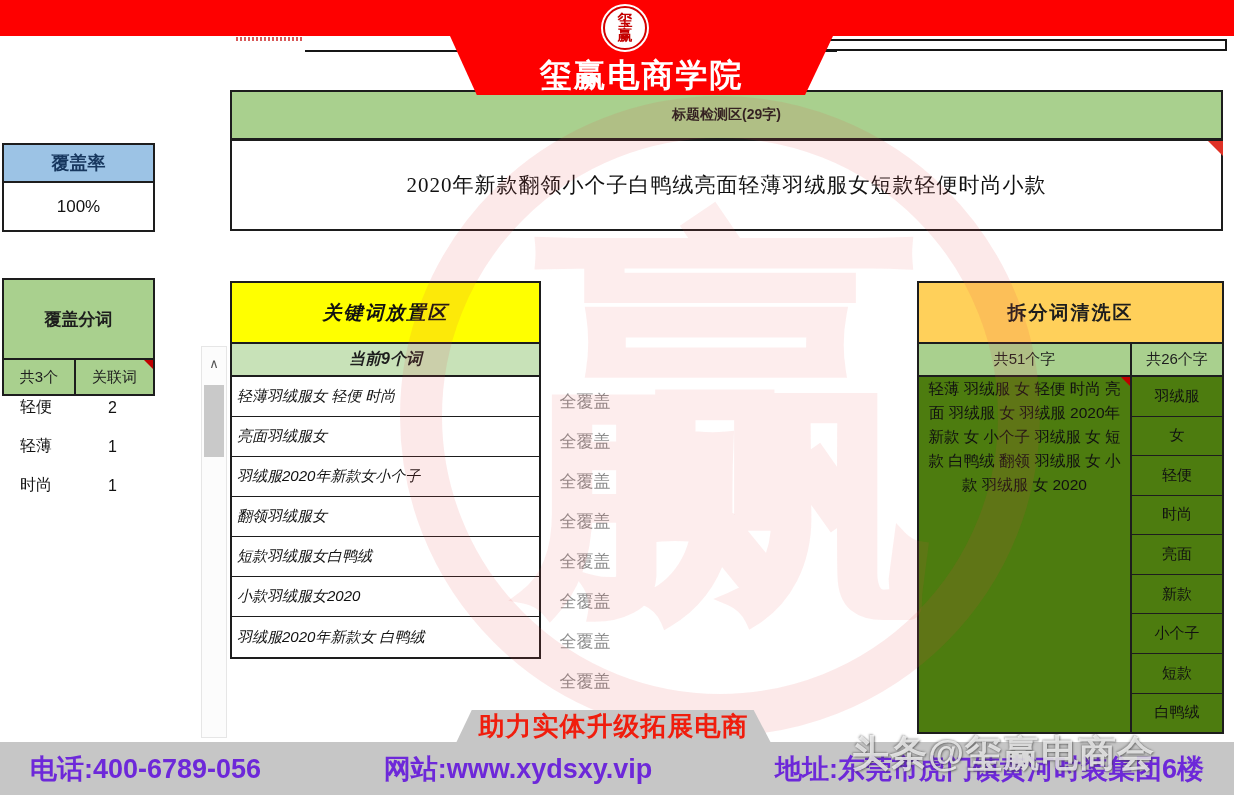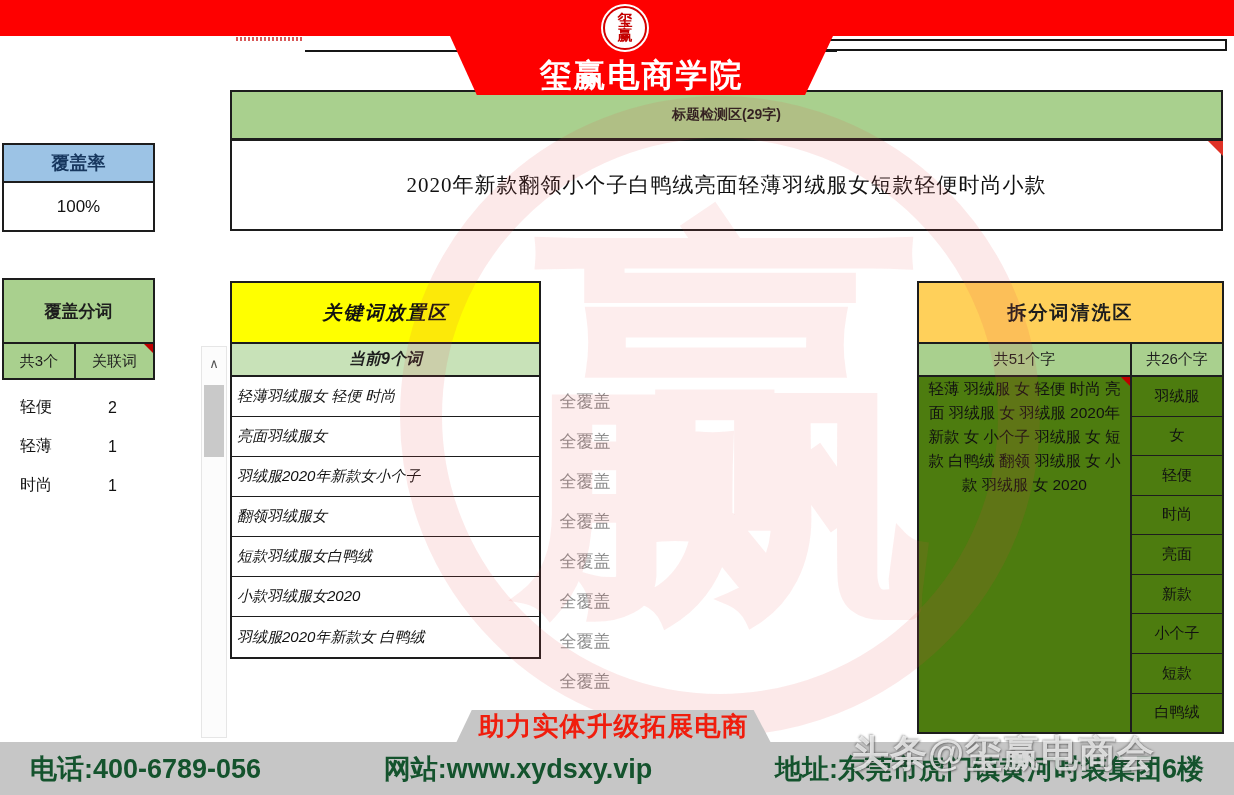--- a/index.html
+++ b/index.html
@@ -39,21 +39,21 @@
                   border-top:15px solid #e03226; border-left:15px solid transparent; }
 
   
   .cov-box { position:absolute; left:2px; top:143px; width:153px; border:2px solid #1d1d1d; z-index:3; background:#fff; }
   .cov-head { height:38px; background:#9cc3e5; display:flex; align-items:center; justify-content:center;
               font-size:18px; font-weight:bold; color:#17375e; border-bottom:2px solid #1d1d1d; }
   .cov-val { height:47px; display:flex; align-items:center; justify-content:center; font-size:17px; color:#111; }
 
   
   .cw-box { position:absolute; left:2px; top:278px; width:153px; border:2px solid #1d1d1d; z-index:3; background:#a9d08e; }
-  .cw-head { height:62px; display:flex; align-items:center; justify-content:center; font-size:17px; font-weight:bold; color:#1d1d1d; }
+  .cw-head { height:78px; display:flex; align-items:center; justify-content:center; font-size:17px; font-weight:bold; color:#1d1d1d; }
   .cw-row { display:flex; height:36px; border-top:2px solid #1d1d1d; }
   .cw-c1 { width:72px; border-right:2px solid #1d1d1d; display:flex; align-items:center; justify-content:center; font-size:15px; color:#1d1d1d; }
   .cw-c2 { flex:1; position:relative; display:flex; align-items:center; justify-content:center; font-size:15px; color:#1d1d1d; }
   .corner-tri { position:absolute; right:0; top:0; width:0; height:0; border-top:9px solid #c00000; border-left:9px solid transparent; }
   .cw-list { position:absolute; left:2px; top:388px; width:153px; z-index:3; }
   .cw-item { display:flex; height:39px; align-items:center; font-size:16px; color:#111; }
   .cw-word { margin-left:18px; width:58px; }
   .cw-num  { margin-left:30px; }
 
   
@@ -89,21 +89,21 @@
   .sp-cleancell { flex:1; display:flex; align-items:center; justify-content:center; font-size:15px; color:#111;
                   border-bottom:1.5px solid #1d1d1d; }
   .sp-cleancell:last-child { border-bottom:none; }
 
   
   .slogan-banner { position:absolute; left:456px; top:710px; width:315px; height:33px; background:#c6c6c6; z-index:9;
                    clip-path:polygon(5% 0,94.5% 0,100% 100%,0 100%); display:flex; align-items:center; justify-content:center;
                    font-size:26px; font-weight:bold; color:#f01d0d; letter-spacing:1px; }
   .footer { position:absolute; left:0; top:742px; width:1234px; height:53px; background:#c6c6c6; z-index:9;
             display:flex; align-items:center; justify-content:space-between; padding:0 30px;
-            font-size:27px; font-weight:bold; color:#14532d; }
+            font-size:27px; font-weight:bold; color:#6d28d9; }
   .wm-text { position:absolute; left:852px; top:729px; z-index:12; font-size:37px; font-weight:bold; letter-spacing:1px;
              color:rgba(250,250,250,.78); white-space:nowrap;
              text-shadow:1px 1px 2px rgba(60,60,60,.6), -1px -1px 2px rgba(60,60,60,.35); }
 </style>
 </head>
 <body>
 
 <div class="stage">
 
   <div class="top-line"></div>

